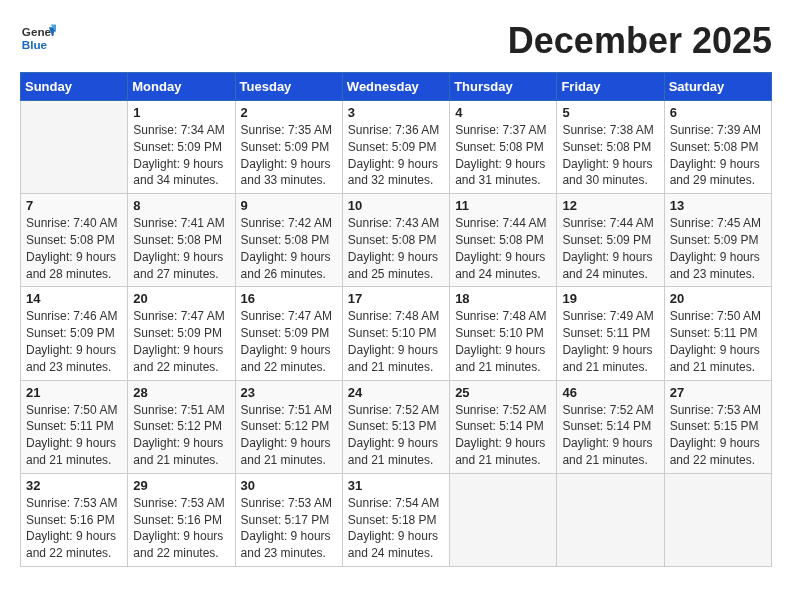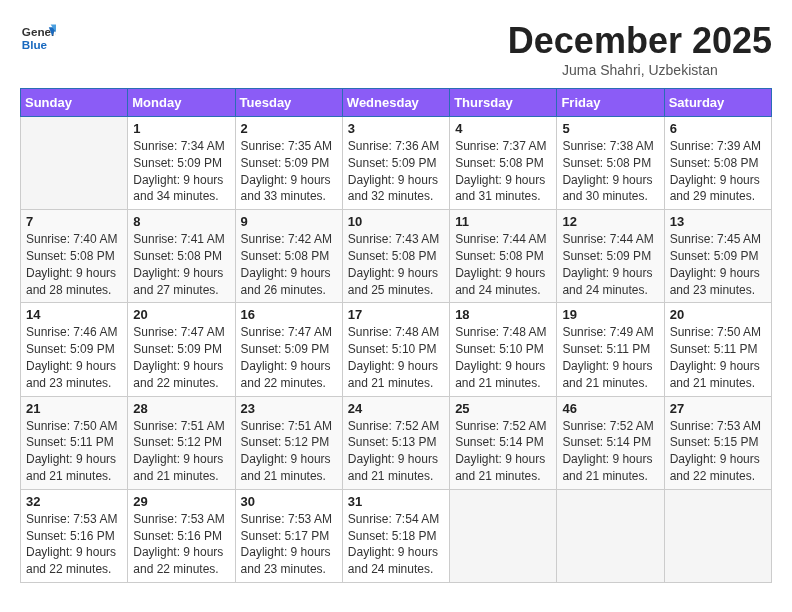--- a/index.html
+++ b/index.html
@@ -36,21 +36,21 @@
     .subtitle {
       font-size: 14px;
       color: #555;
     }
     table {
       width: 100%;
       border-collapse: collapse;
       font-size: 11px;
     }
     thead tr th {
-      background-color: #8b5cf6;
+      background-color: #1d4ed8;
       color: #fff;
       padding: 6px 4px;
       text-align: left;
       font-size: 13px;
       font-weight: bold;
       border: 1px solid #2a6db5;
     }
     tbody tr td {
       vertical-align: top;
       border: 1px solid #ccc;
@@ -85,21 +85,20 @@
   <div class="logo">
     <svg class="logo-icon" viewBox="0 0 40 40">
       <text x="2" y="18" font-size="13" font-weight="bold" fill="#333">General</text>
       <text x="2" y="32" font-size="13" font-weight="bold" fill="#1a6abf">Blue</text>
       <polygon points="32,8 40,8 36,18" fill="#1a6abf"></polygon>
       <polygon points="34,5 40,5 40,14" fill="#4a9fdf"></polygon>
     </svg>
   </div>
   <div class="title-block">
     <div class="month-title">December 2025</div>
-    <div class="subtitle">Juma Shahri, Uzbekistan</div>
   </div>
 </div>
 
 <table>
   <thead>
     <tr>
     <th>Sunday</th>
         <th>Monday</th>
         <th>Tuesday</th>
         <th>Wednesday</th>

